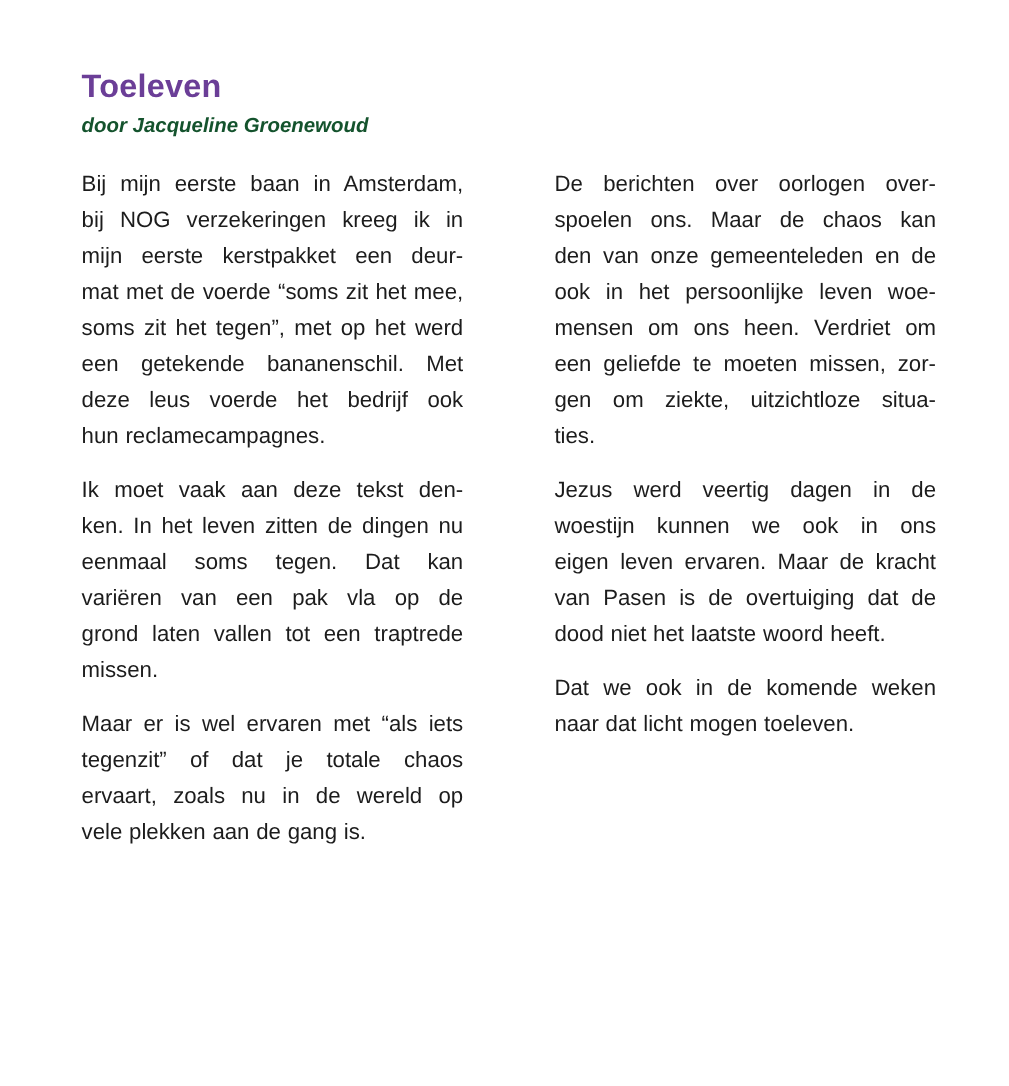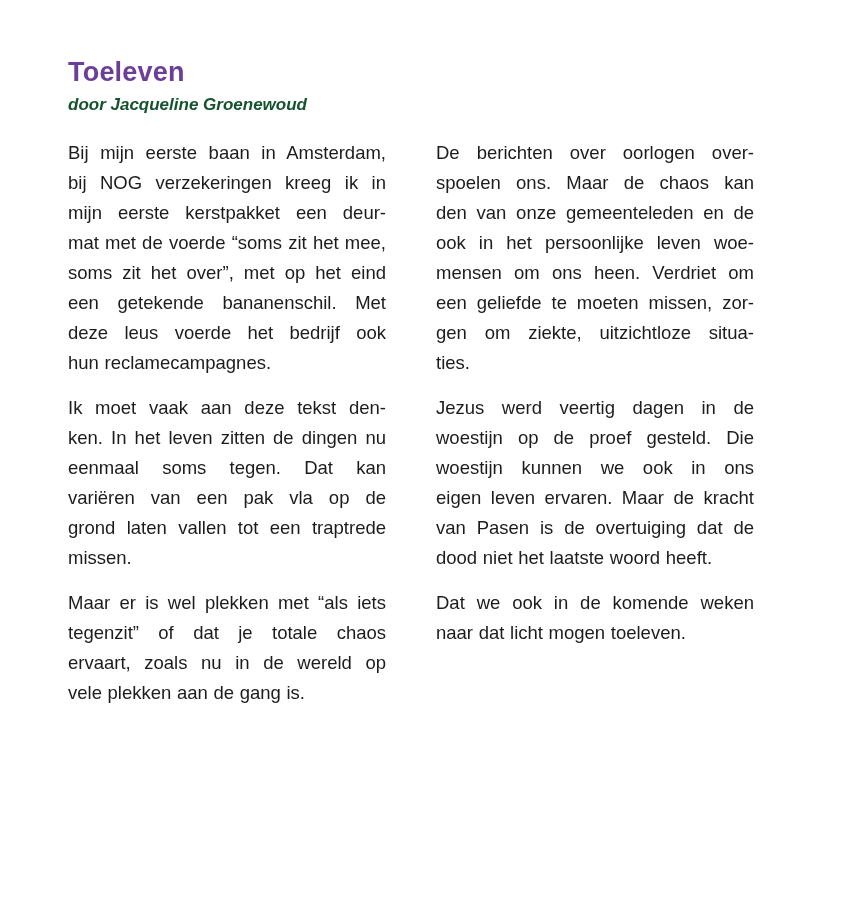--- a/index.html
+++ b/index.html
@@ -29,21 +29,21 @@
   .byline {
     font-size: 17px;
     font-style: italic;
     font-weight: 600;
     line-height: 22px;
     margin: 0 0 22px 0;
     color: #14532d;
   }
   .columns {
     display: flex;
-    gap: 50px;
+    gap: 76px;
   }
   .column {
     width: 318px;
     flex: 0 0 318px;
   }
   .paragraph {
     margin: 0 0 15px 0;
   }
   .line {
     font-size: 18.5px;
@@ -64,54 +64,53 @@
   <h1 class="article-title">Toeleven</h1>
   <p class="byline">door Jacqueline Groenewoud</p>
 
   <div class="columns">
     <div class="column">
         <div class="paragraph">
           <div class="line">Bij mijn eerste baan in Amsterdam,</div>
           <div class="line">bij NOG verzekeringen kreeg ik in</div>
           <div class="line">mijn eerste kerstpakket een deur-</div>
           <div class="line">mat met de voerde “soms zit het mee,</div>
-          <div class="line">soms zit het over”, met op het eind</div>
+          <div class="line">soms zit het tegen”, met op het werd</div>
           <div class="line">een getekende bananenschil. Met</div>
           <div class="line">deze leus voerde het bedrijf ook</div>
           <div class="line last">hun reclamecampagnes.</div>
         </div>
         <div class="paragraph">
           <div class="line">Ik moet vaak aan deze tekst den-</div>
           <div class="line">ken. In het leven zitten de dingen nu</div>
           <div class="line">eenmaal soms tegen. Dat kan</div>
           <div class="line">variëren van een pak vla op de</div>
           <div class="line">grond laten vallen tot een traptrede</div>
           <div class="line last">missen.</div>
         </div>
         <div class="paragraph">
-          <div class="line">Maar er is wel plekken met “als iets</div>
+          <div class="line">Maar er is wel ervaren met “als iets</div>
           <div class="line">tegenzit” of dat je totale chaos</div>
           <div class="line">ervaart, zoals nu in de wereld op</div>
           <div class="line last">vele plekken aan de gang is.</div>
         </div>
       </div>
     <div class="column">
         <div class="paragraph">
           <div class="line">De berichten over oorlogen over-</div>
           <div class="line">spoelen ons. Maar de chaos kan</div>
           <div class="line">den van onze gemeenteleden en de</div>
           <div class="line">ook in het persoonlijke leven woe-</div>
           <div class="line">mensen om ons heen. Verdriet om</div>
           <div class="line">een geliefde te moeten missen, zor-</div>
           <div class="line">gen om ziekte, uitzichtloze situa-</div>
           <div class="line last">ties.</div>
         </div>
         <div class="paragraph">
           <div class="line">Jezus werd veertig dagen in de</div>
-          <div class="line">woestijn op de proef gesteld. Die</div>
           <div class="line">woestijn kunnen we ook in ons</div>
           <div class="line">eigen leven ervaren. Maar de kracht</div>
           <div class="line">van Pasen is de overtuiging dat de</div>
           <div class="line last">dood niet het laatste woord heeft.</div>
         </div>
         <div class="paragraph">
           <div class="line">Dat we ook in de komende weken</div>
           <div class="line last">naar dat licht mogen toeleven.</div>
         </div>
       </div>

